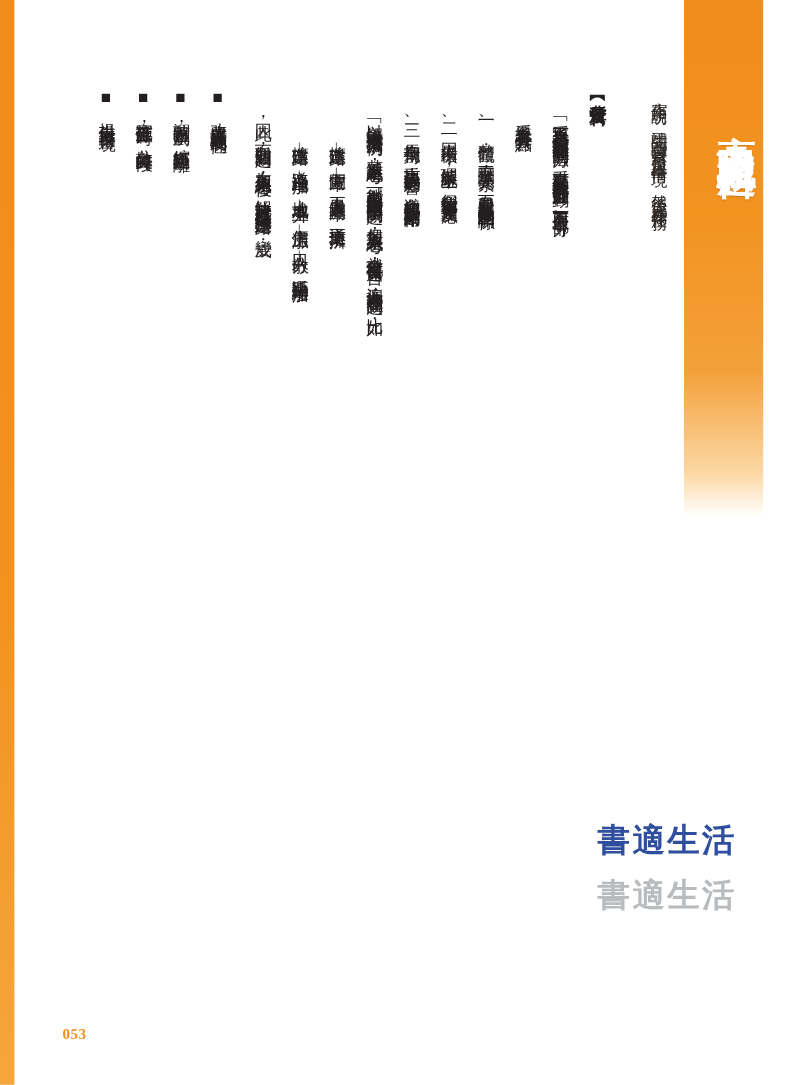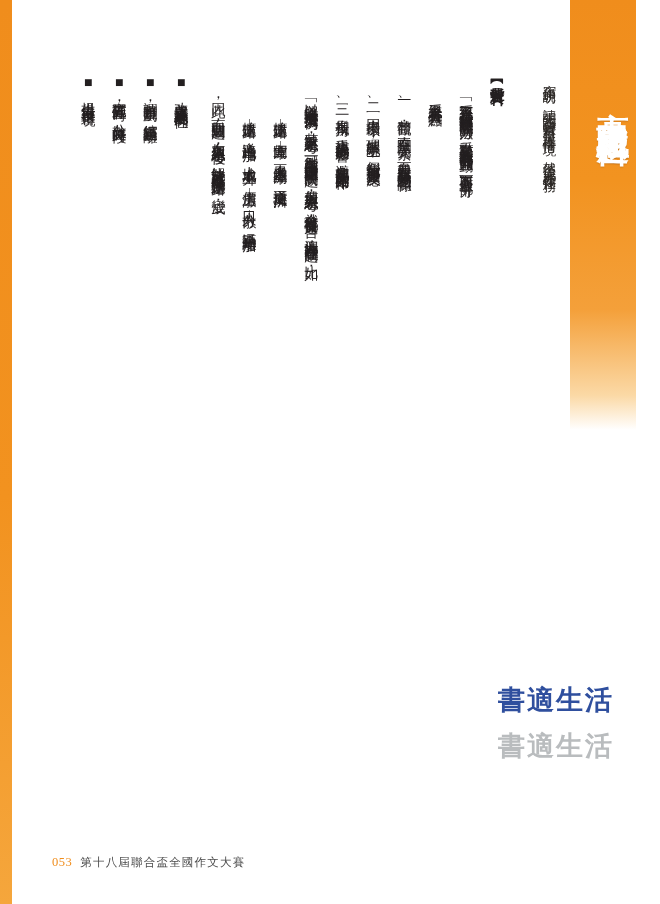--- a/index.html
+++ b/index.html
@@ -126,21 +126,21 @@
   .footer {
     position: absolute;
     left: 52px;
     bottom: 34px;
     display: flex;
     align-items: baseline;
     gap: 8px;
   }
   .footer-page {
     font-size: 12.5px;
-    font-weight: normal;
+    font-weight: bold;
     color: #f08d1c;
     letter-spacing: .5px;
   }
   .footer-label {
     font-size: 11.5px;
     color: #4b4b4b;
     letter-spacing: 1.2px;
   }
 </style>
 </head>
@@ -189,16 +189,15 @@
 
     <div class="vcol bullet"><span>■</span><span>提供自行車友善環境</span></div>
 
   </div>
 
   <div class="brand-blue">書適生活</div>
   <div class="brand-gray">書適生活</div>
 
   <div class="footer">
     <span class="footer-page">053</span>
-    <span class="footer-label">第十八屆聯合盃全國作文大賽</span>
   </div>
 
 </div>
 
 </body></html>

